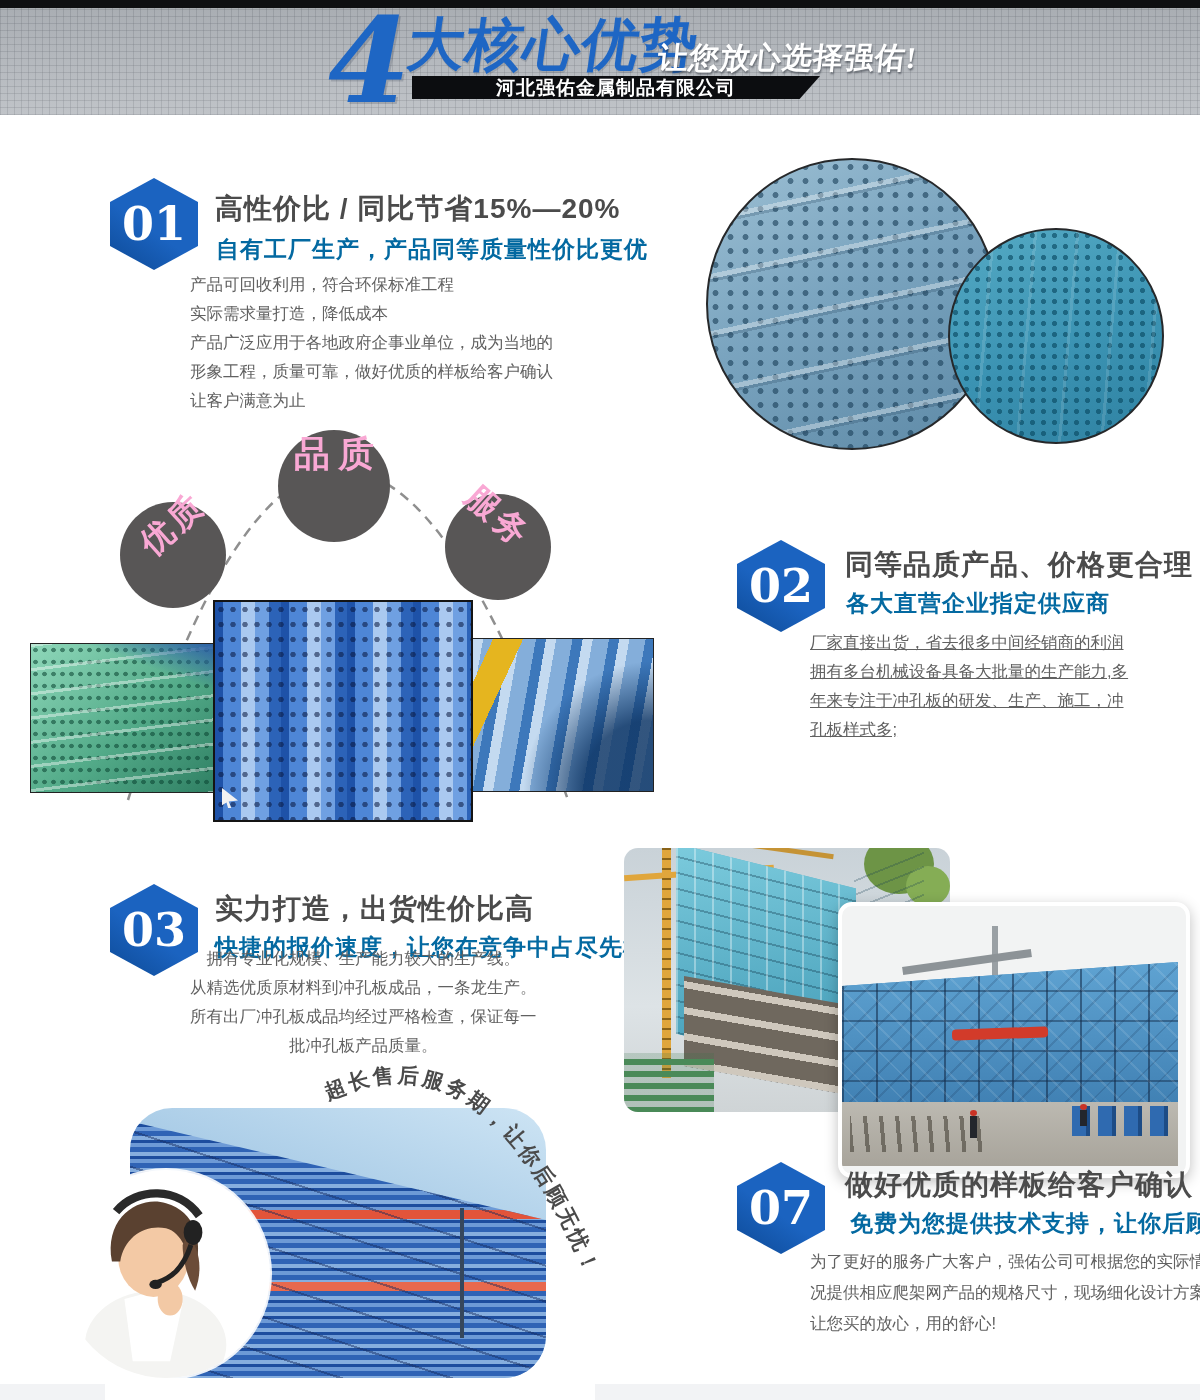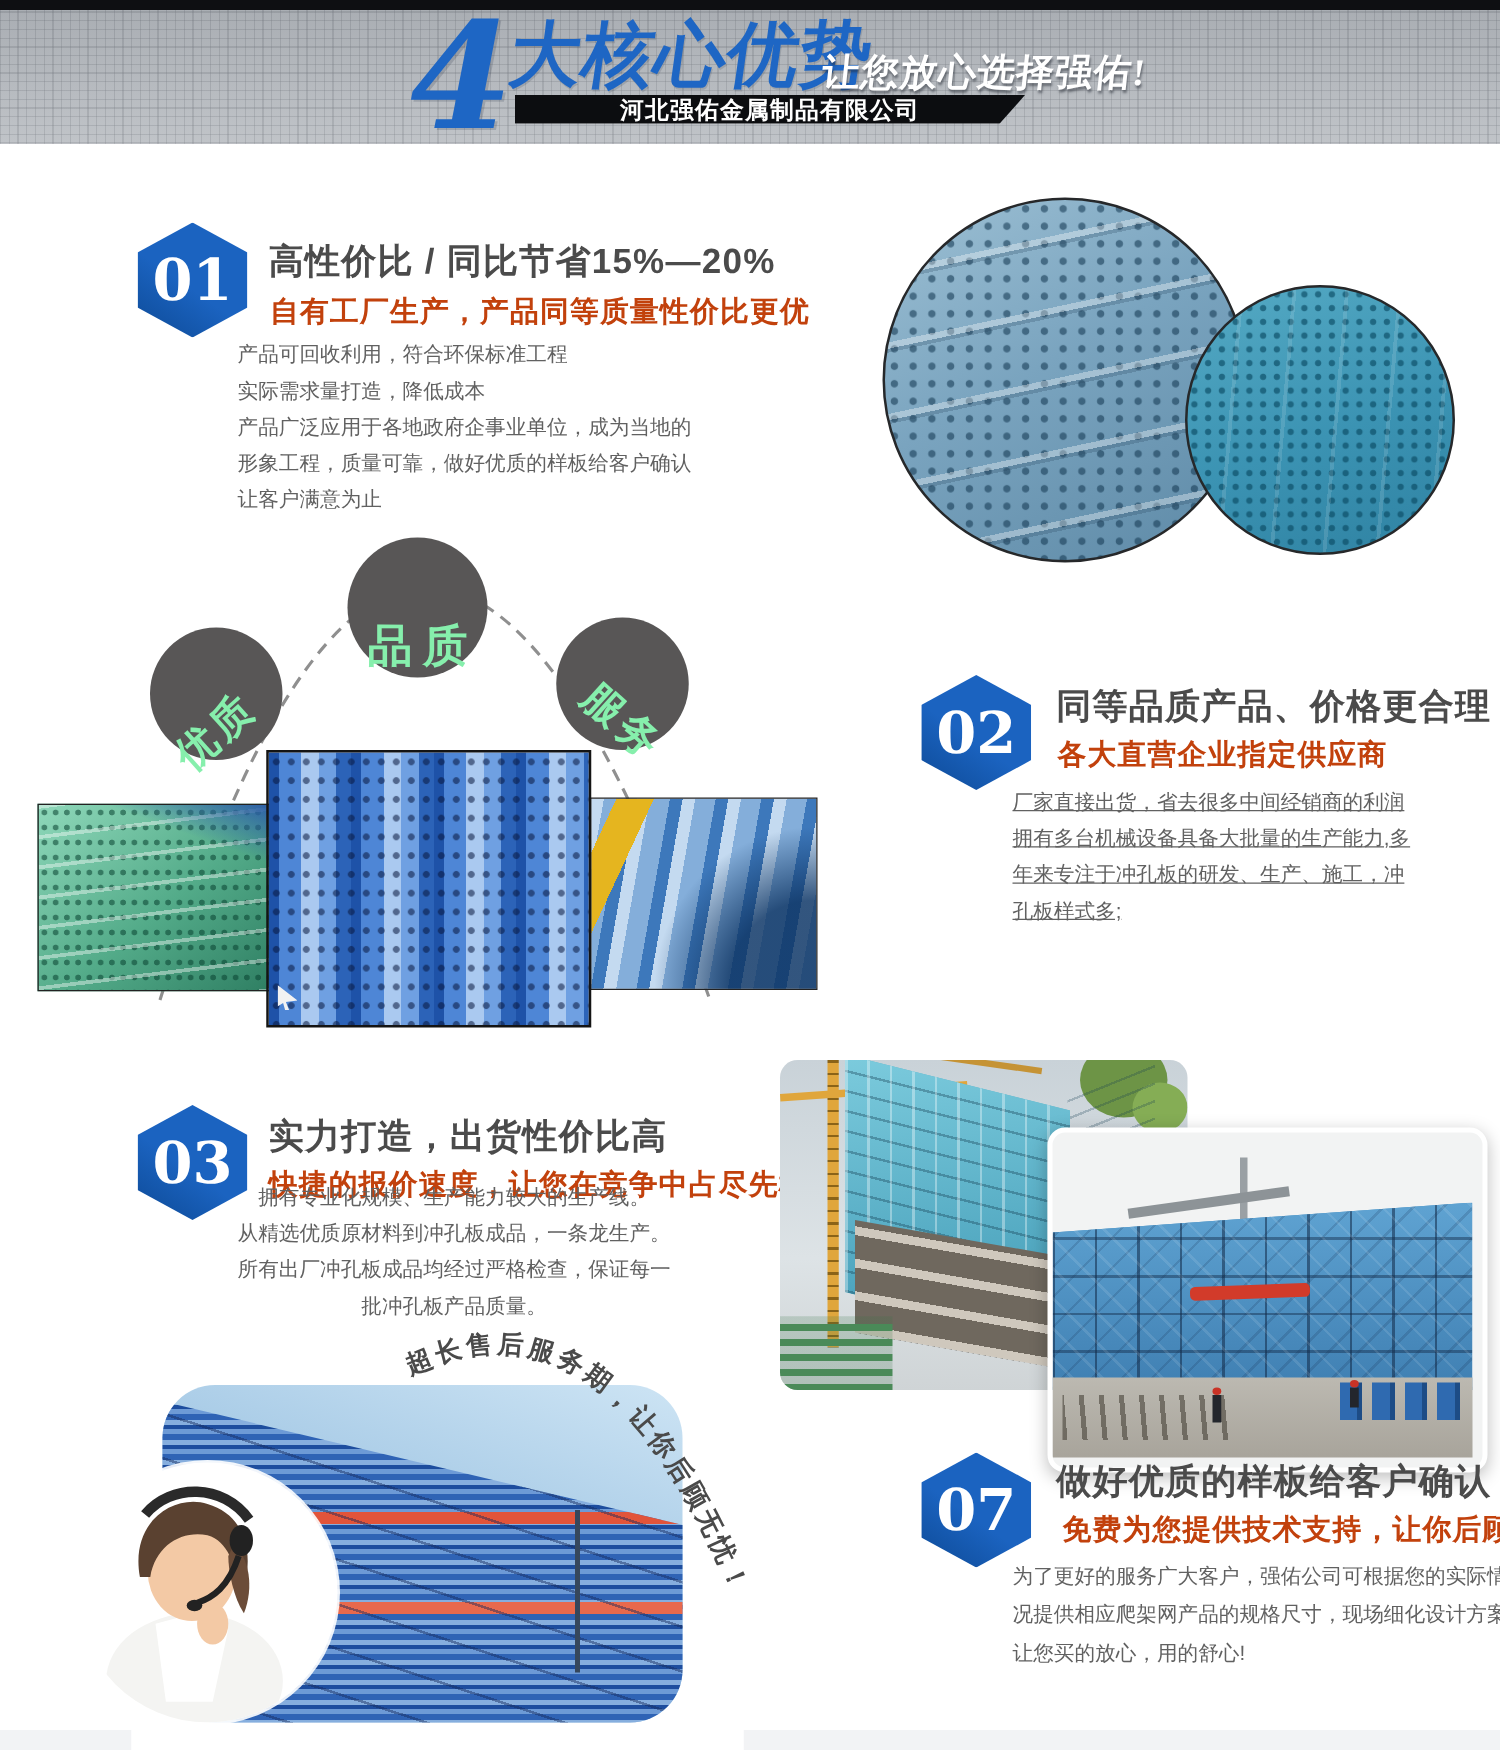--- a/index.html
+++ b/index.html
@@ -30,21 +30,21 @@
   #company-bar span{color:#fff;font-size:19px;font-weight:bold;letter-spacing:1px;}
 
   
   .hex{width:88px;height:92px;display:flex;align-items:center;justify-content:center;
     background:linear-gradient(215deg,#1b63c0 55%,#0d4a96 100%);
     clip-path:polygon(50% 0%,100% 26%,100% 74%,50% 100%,0% 74%,0% 26%);}
   .hex span{color:#fff;font-family:"DejaVu Serif","Liberation Serif",serif;
     font-weight:bold;font-size:46px;line-height:1;}
   .sec-title{font-size:28px;font-weight:bold;color:#4b4b4b;letter-spacing:1px;white-space:pre;}
   .serif-title{font-family:"Liberation Serif","DejaVu Serif",serif;}
-  .sec-sub{font-size:23px;font-weight:bold;color:#c2410c;letter-spacing:1px;white-space:pre;
+  .sec-sub{font-size:23px;font-weight:bold;color:#0369a1;letter-spacing:1px;white-space:pre;
     font-family:"Liberation Serif","DejaVu Serif",serif;}
   .sec-body{font-size:16.5px;line-height:29px;color:#616161;white-space:pre;}
 
   
   .circle-photo{border-radius:50%;border:2px solid #26282a;box-sizing:border-box;}
   #circle-photo-large{left:706px;top:158px;width:292px;height:292px;
     background-color:#7ea6bf;
     background-image:
       repeating-linear-gradient(168deg,rgba(255,255,255,.34) 0 5px,rgba(40,70,95,.25) 5px 8px,transparent 8px 56px),
       radial-gradient(circle,rgba(25,62,88,.6) 2.6px,transparent 3.3px),
@@ -52,22 +52,22 @@
     background-size:auto,15px 14px,auto;}
   #circle-photo-small{left:948px;top:228px;width:216px;height:216px;
     background-color:#3b93b3;
     background-image:
       repeating-linear-gradient(95deg,rgba(255,255,255,.12) 0 3px,transparent 3px 42px),
       radial-gradient(circle,rgba(10,75,100,.65) 2.2px,transparent 2.9px),
       linear-gradient(160deg,#55aac4 0%,#3b93b3 55%,#2f82a2 100%);
     background-size:auto,11px 11px,auto;}
 
   
-  .value-circle{border-radius:50%;background:#585656;display:flex;align-items:flex-end;
-    justify-content:center;color:#86efac;font-weight:bold;}
+  .value-circle{border-radius:50%;background:#585656;display:flex;align-items:flex-start;
+    justify-content:center;color:#f9a8d4;font-weight:bold;}
   #vc-quality{left:278px;top:430px;width:112px;height:112px;font-size:36px;letter-spacing:8px;text-indent:8px;}
   #vc-premium{left:120px;top:502px;width:106px;height:106px;font-size:33px;letter-spacing:4px;}
   #vc-premium span{transform:rotate(-42deg);}
   #vc-service{left:445px;top:494px;width:106px;height:106px;font-size:33px;letter-spacing:4px;}
   #vc-service span{transform:rotate(42deg);}
 
   
   #panel-green{left:30px;top:643px;width:185px;height:148px;
     background-color:#53ab89;
     background-image:

